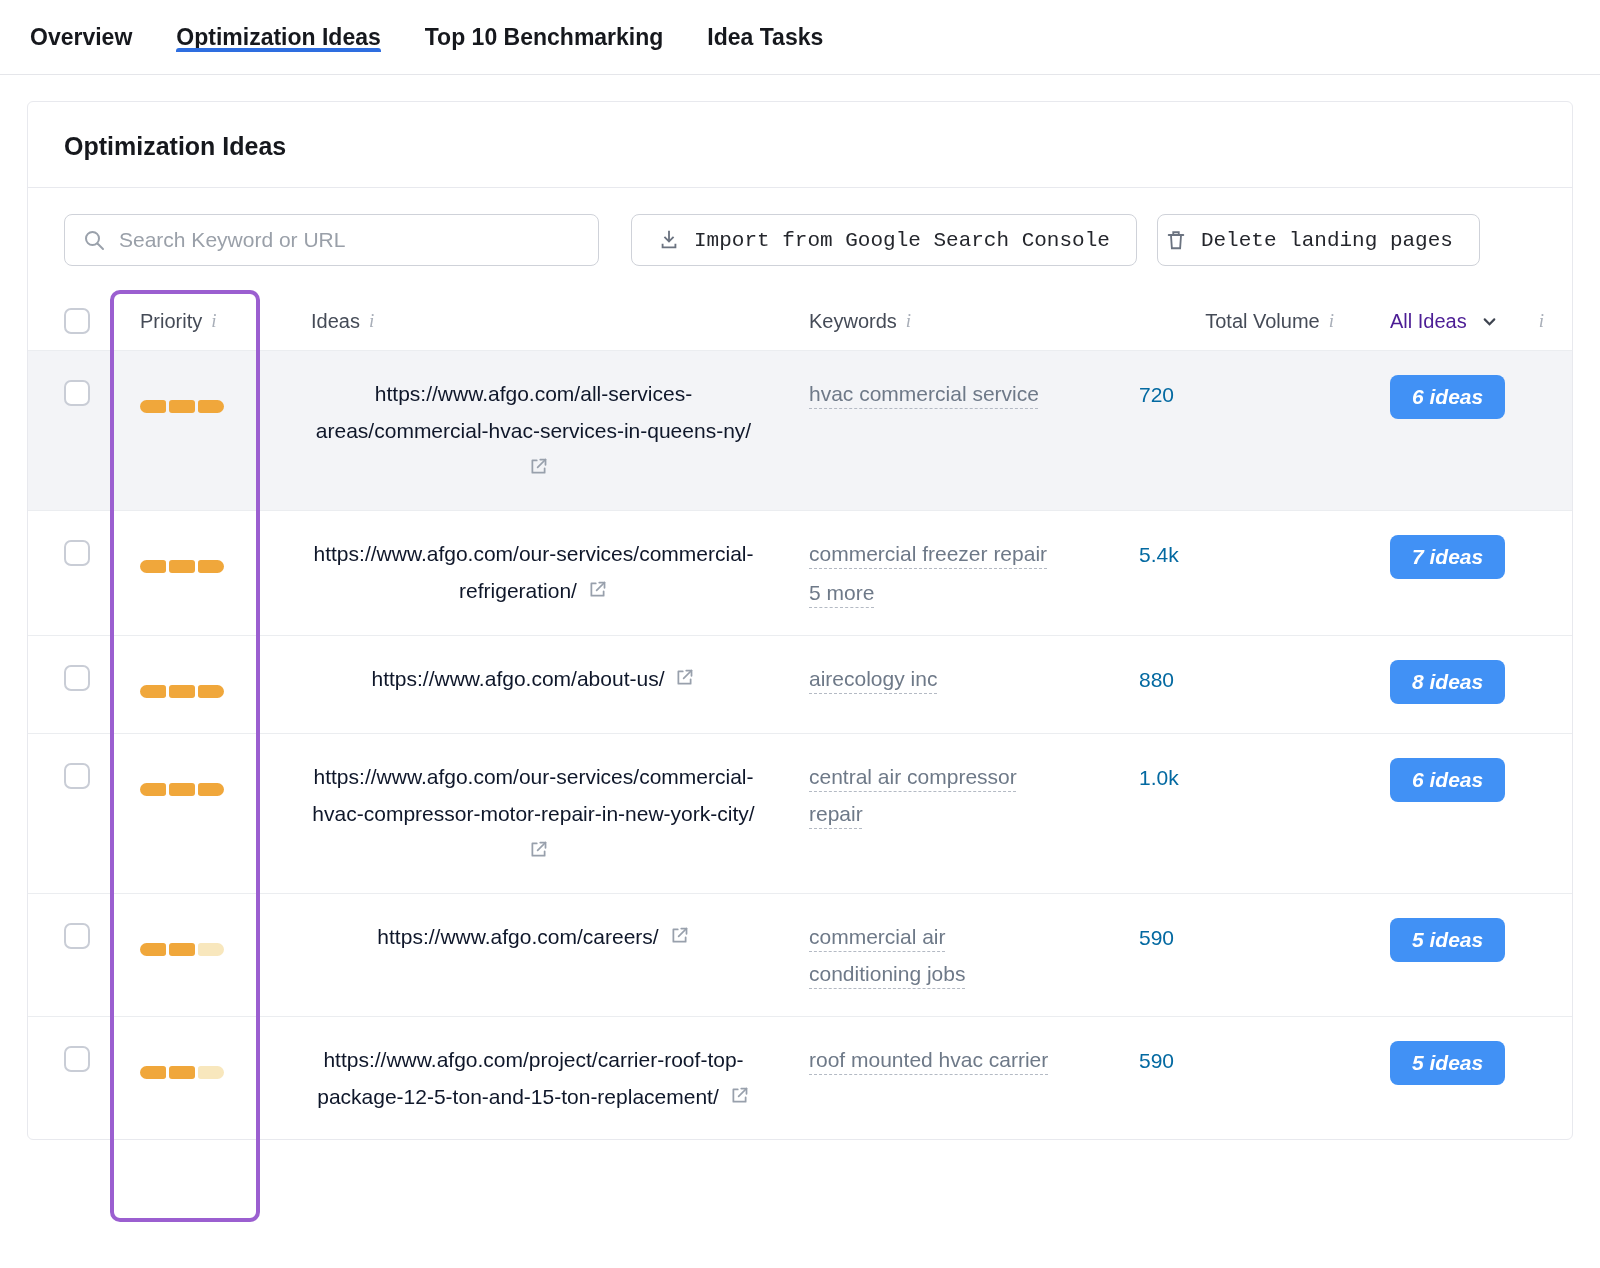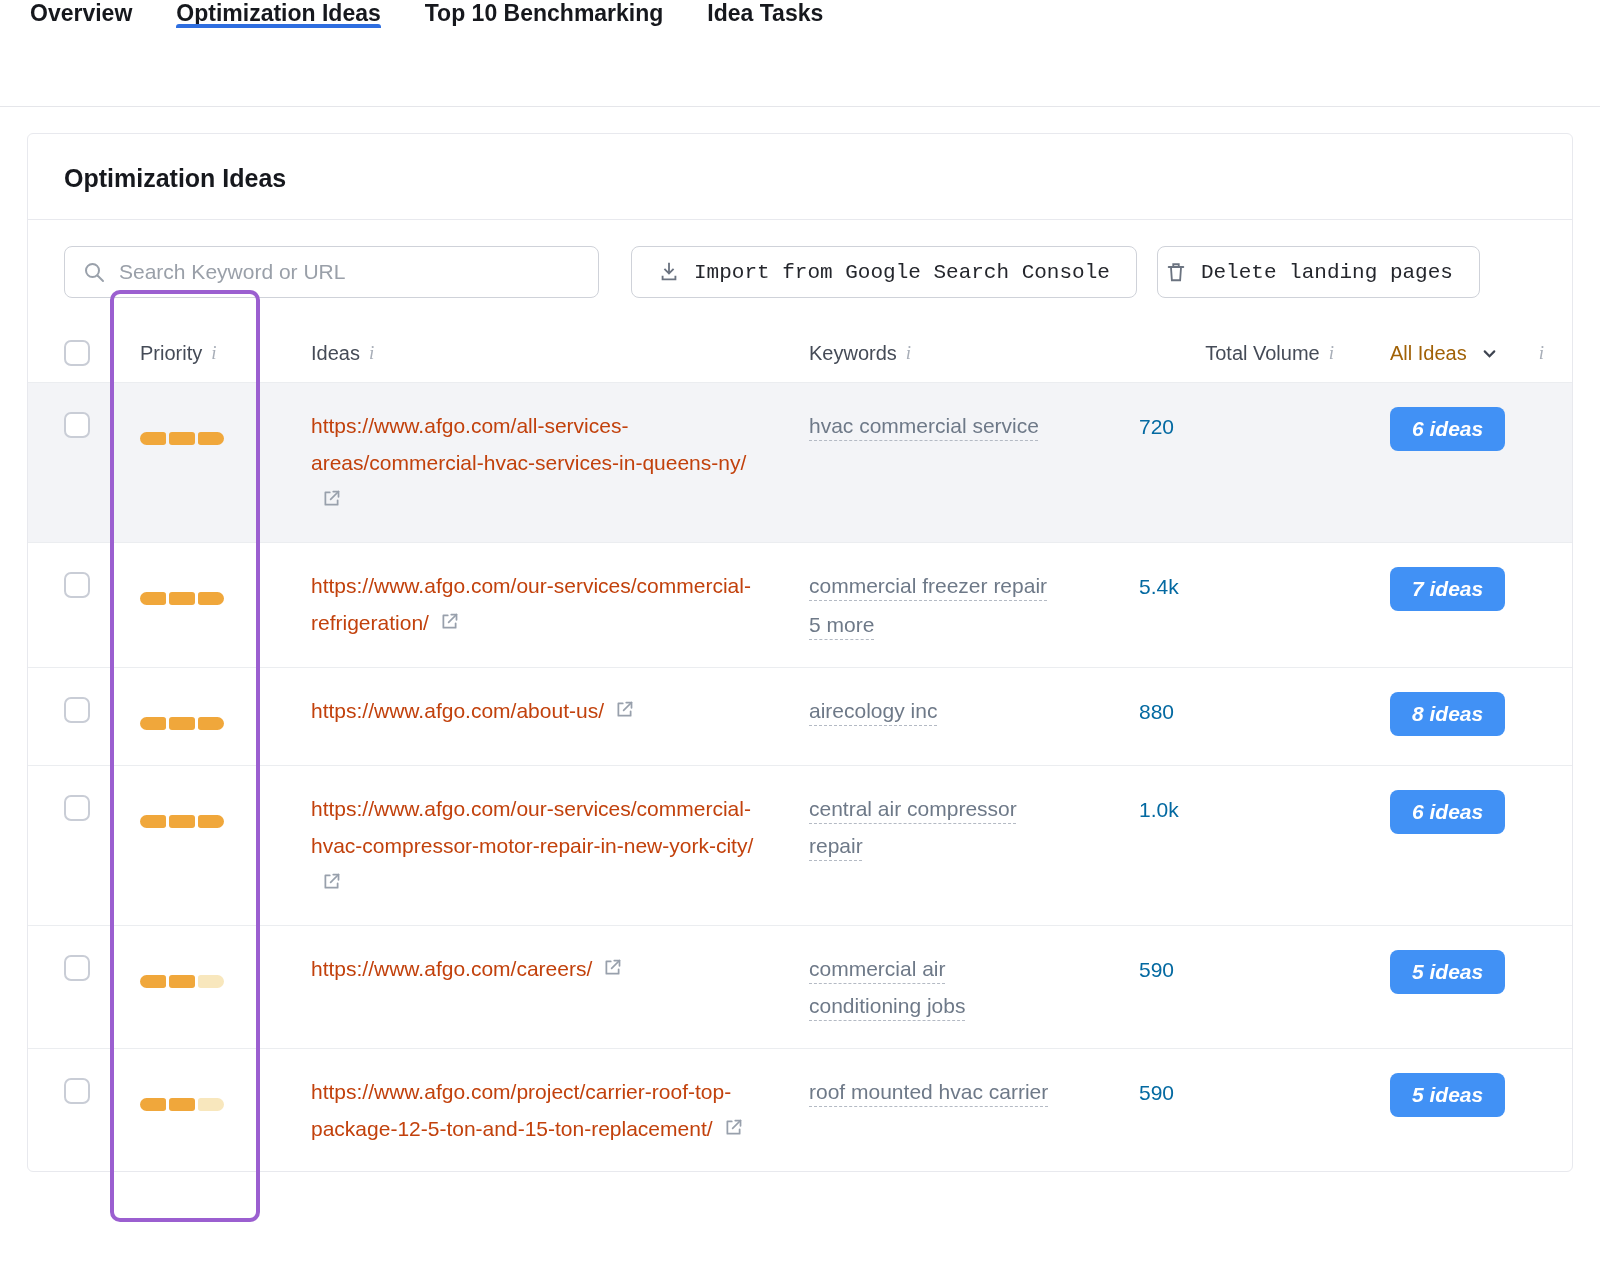--- a/index.html
+++ b/index.html
@@ -5,22 +5,22 @@
   * { box-sizing: border-box; margin: 0; padding: 0; }
   html, body { background: #ffffff; }
   body {
     width: 1600px; height: 1268px; overflow: hidden; position: relative;
     font-family: "Liberation Sans", sans-serif;
     color: #1c1e24;
   }
 
   
   .tabbar {
-    display: flex; align-items: flex-start; gap: 44px;
-    padding: 0 30px; height: 107px;
+    display: flex; align-items: center; gap: 44px;
+    padding: 0 30px; height: 75px;
     border-bottom: 1px solid #e5e6ea;
     background: #fff;
   }
   .tab {
     display: flex; align-items: center;
     font-size: 23px; font-weight: 700; color: #16181d;
     cursor: pointer; position: relative; white-space: nowrap;
   }
   .tab.active::after {
     content: ""; position: absolute; left: 0; right: 0; bottom: -1px;
@@ -67,21 +67,21 @@
   }
   .thead {
     align-items: center; height: 58px;
     font-size: 20px; color: #454b57; font-weight: 400;
     background: #fff;
   }
   .hcell { display: flex; align-items: center; gap: 9px; }
   .hcell.right { justify-content: flex-end; }
   .priority-head { padding-left: 34px; }
   .ideas-head { justify-content: space-between; padding-left: 56px; }
-  .ideas-filter { display: inline-flex; align-items: center; gap: 14px; cursor: pointer; color: #a16207; }
+  .ideas-filter { display: inline-flex; align-items: center; gap: 14px; cursor: pointer; color: #4c1d95; }
   .info {
     font-family: "Liberation Serif", serif; font-style: italic;
     color: #a8aeb8; font-size: 19px; line-height: 1; padding-bottom: 2px;
   }
 
   .trow { border-top: 1px solid #ebedf0; padding-top: 24px; padding-bottom: 24px; }
   .trow.highlight { background: var(--row-highlight, #f3f4f7); }
   .cell { font-size: 21px; line-height: 37px; }
   .check-cell { padding-top: 5px; }
   .checkbox {
@@ -89,21 +89,21 @@
     border: 2px solid #c9cdd6; border-radius: 7px; background: #fff; cursor: pointer;
   }
   .priority-cell { padding-left: 34px; padding-top: 12px; }
   .priority-bar { display: inline-flex; gap: 3px; }
   .seg { width: 26px; height: 13px; border-radius: 3px; }
   .seg:first-child { border-radius: 7px 3px 3px 7px; }
   .seg:last-child { border-radius: 3px 7px 7px 3px; }
   .seg.on { background: var(--priority-high, #f0a73b); }
   .seg.off { background: var(--priority-low, #f8e7bd); }
 
-  .page-cell { color: #c2410c; padding-right: 40px; }
+  .page-cell { color: #0f172a; padding-right: 40px; text-align: center; }
   .url-text { overflow-wrap: break-word; }
   .page-cell .url { display: inline; max-width: 440px; }
   .page-cell .inner { max-width: 445px; }
   .ext { vertical-align: -2px; margin-left: 10px; }
 
   .kw-cell { color: #6e7988; }
   .kw {
     display: block; max-width: 240px; width: max-content; cursor: pointer;
     text-decoration: underline; text-decoration-style: dashed;
     text-decoration-color: #b4bac4; text-decoration-thickness: 1px;

